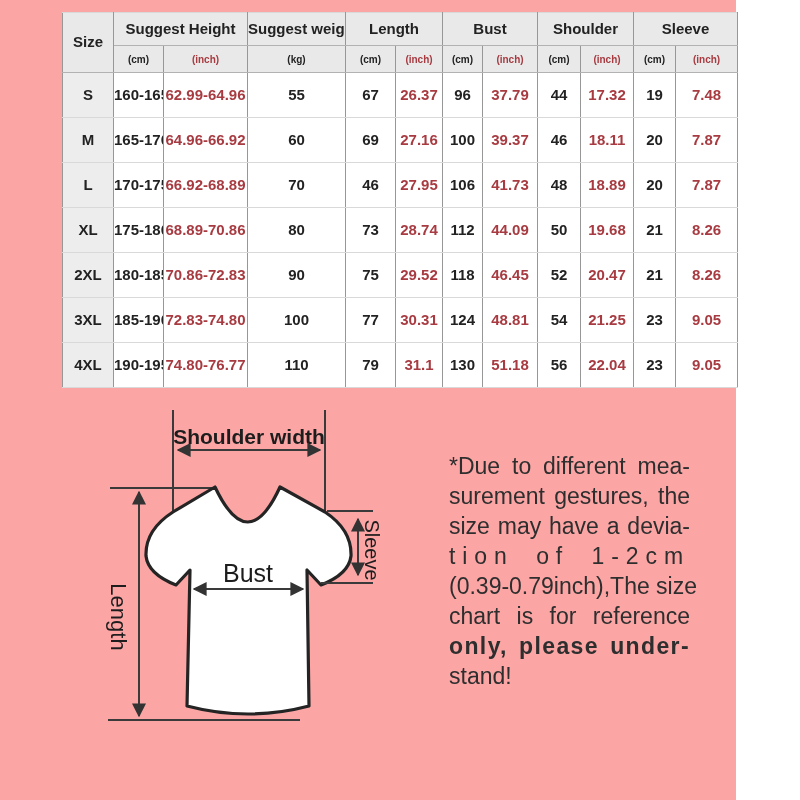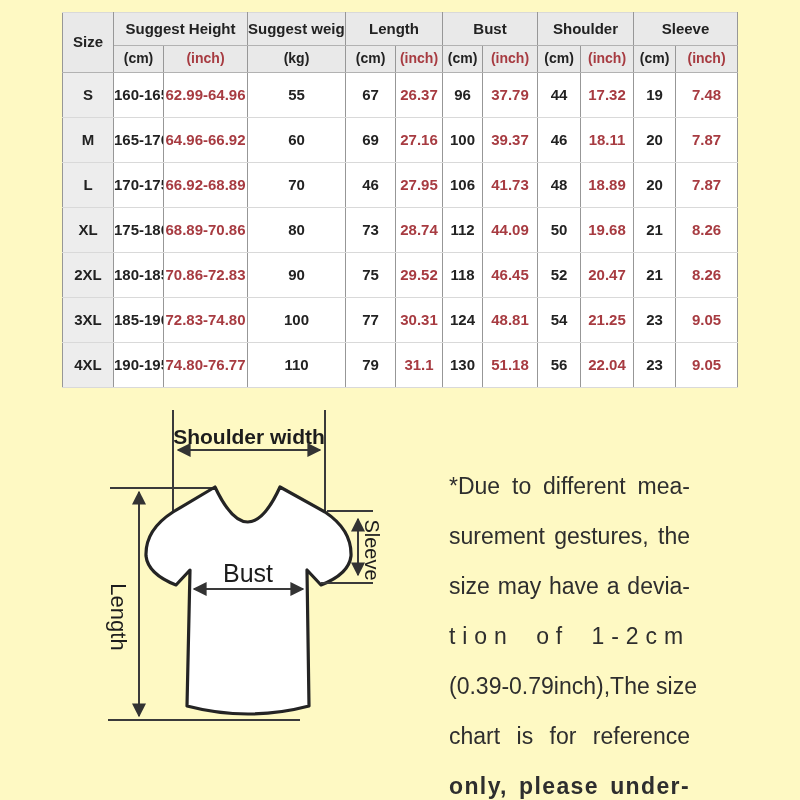--- a/index.html
+++ b/index.html
@@ -1,46 +1,46 @@
 <!DOCTYPE html>
 <html><head>
 <meta charset="utf-8">
 <style>
   html,body{margin:0;padding:0;background:#ffffff;width:800px;height:800px;overflow:hidden;
             font-family:"Liberation Sans","DejaVu Sans",sans-serif;}
-  .page{position:relative;width:800px;height:800px;background:#fef9c3;}
+  .page{position:relative;width:736px;height:800px;background:#fca5a5;}
 
   
   table.size-table{position:absolute;left:62px;top:12px;width:676px;border-collapse:collapse;
                    table-layout:fixed;border:1px solid #c9c9c9;}
   .size-table th,.size-table td{
       border-left:1px solid #979797;border-right:1px solid #979797;
       border-top:1px solid #d9d9d9;border-bottom:1px solid #d9d9d9;
       text-align:center;vertical-align:middle;padding:0;
       font-size:15px;font-weight:700;color:#222222;line-height:1.1;
       overflow:hidden;white-space:nowrap;}
   .size-table thead th{background:#e9e9e9;border-bottom-color:#b2b2b2;}
   .size-table thead tr.grp th{height:32px;font-size:15px;}
-  .size-table thead tr.sub th{height:26px;font-size:14px;}
+  .size-table thead tr.sub th{height:26px;font-size:10px;}
   .size-table tbody tr{height:45px;}
   .size-table tbody th{background:#ededed;font-size:15px;}
   .size-table .inch{color:#a73b41;}
   .size-table tbody td{background:#ffffff;}
 
   
   .diagram{position:absolute;left:100px;top:404px;width:300px;height:335px;text-align:right;}
   .diagram svg{display:block;}
   .mline{stroke:#3a3a3a;stroke-width:2;fill:none;}
   .shirt{stroke:#242424;stroke-width:3.2;fill:#ffffff;stroke-linejoin:round;}
   .dlabel{fill:#1d1d1d;}
 
   
   .disclaimer{position:absolute;left:449px;top:451px;width:241px;
               font-size:23px;line-height:30px;color:#2e2e2e;}
-  .disclaimer .line{text-align:justify;text-align-last:justify;white-space:nowrap;margin-top:20px;}
+  .disclaimer .line{text-align:justify;text-align-last:justify;white-space:nowrap;}
   .disclaimer .line:nth-child(4){letter-spacing:0.30em;}
   .disclaimer .line:nth-child(7){letter-spacing:0.06em;font-weight:bold;}
   .disclaimer .line:last-child{text-align-last:left;letter-spacing:0;}
 </style>
 </head>
 <body>
 
 <div class="page">
 
   <table class="size-table">

